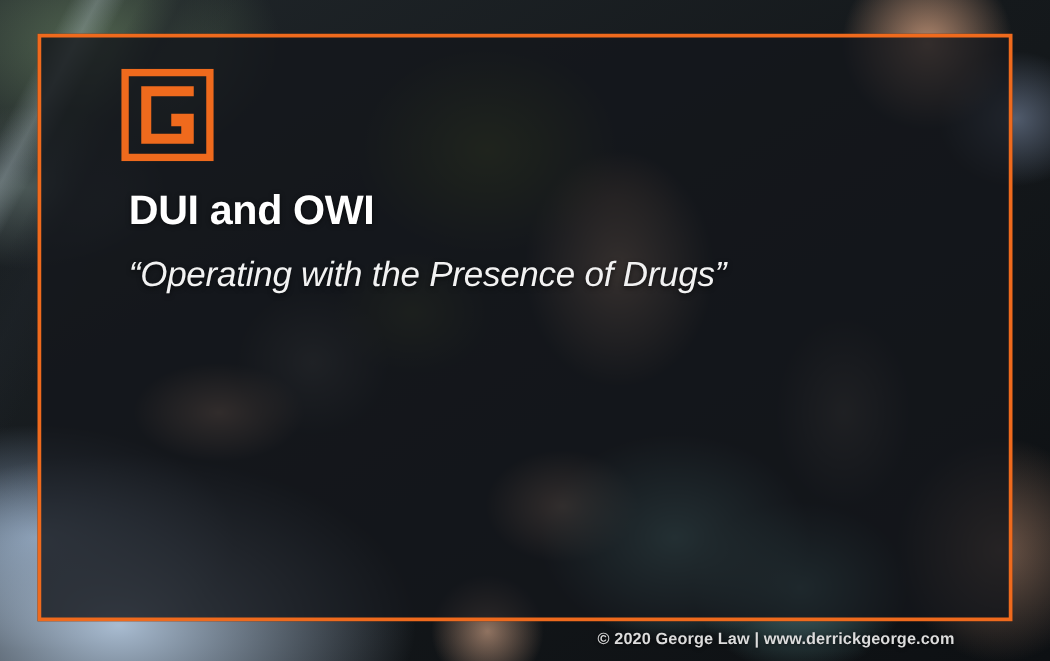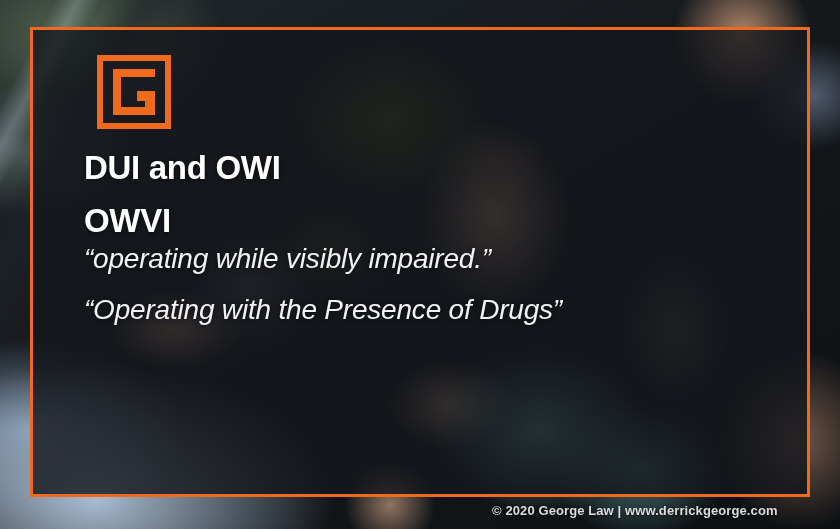--- a/index.html
+++ b/index.html
@@ -90,21 +90,21 @@
     position: absolute;
     left: 97px;
     top: 55px;
     width: 74px;
     height: 74px;
   }
 
   
   .content {
     position: absolute;
-    left: 84px;
+    left: 103px;
     top: 150px;
     width: 640px;
   }
   .term-block { margin-bottom: 17px; }
   .term {
     font-size: 33px;
     font-weight: bold;
     color: #ffffff;
     letter-spacing: -0.3px;
     line-height: 1.08;
@@ -118,21 +118,21 @@
     color: #f2f2f2;
     line-height: 1.2;
     margin: 0;
     letter-spacing: -0.2px;
     text-shadow: 0 1px 4px rgba(0,0,0,.55);
   }
 
   
   .footer {
     position: absolute;
-    left: 492px;
+    left: 478px;
     top: 503px;
     font-size: 13px;
     font-weight: bold;
     color: #dcdcdc;
     letter-spacing: .1px;
     text-shadow: 0 1px 3px rgba(0,0,0,.6);
     white-space: nowrap;
   }
 </style>
 </head>
@@ -149,24 +149,20 @@
       <path d="M58 14 H16 V60 H58 V36 H40 V46 H48 V52 H24 V22 H58 Z" fill="#ef6a1d"></path>
     </svg>
   </div>
 
   <div class="content">
 
     <div class="term-block">
       <div class="term">DUI and OWI</div>
     </div>
 
-    <div class="term-block">
-      <div class="term">OWVI</div>
-      <div class="definition">“operating while visibly impaired.”</div>
-    </div>
 
     <div class="term-block">
       <div class="definition">“Operating with the Presence of Drugs”</div>
     </div>
 
   </div>
 
   <div class="frame"></div>
 
   <div class="footer">© 2020 George Law | www.derrickgeorge.com</div>

